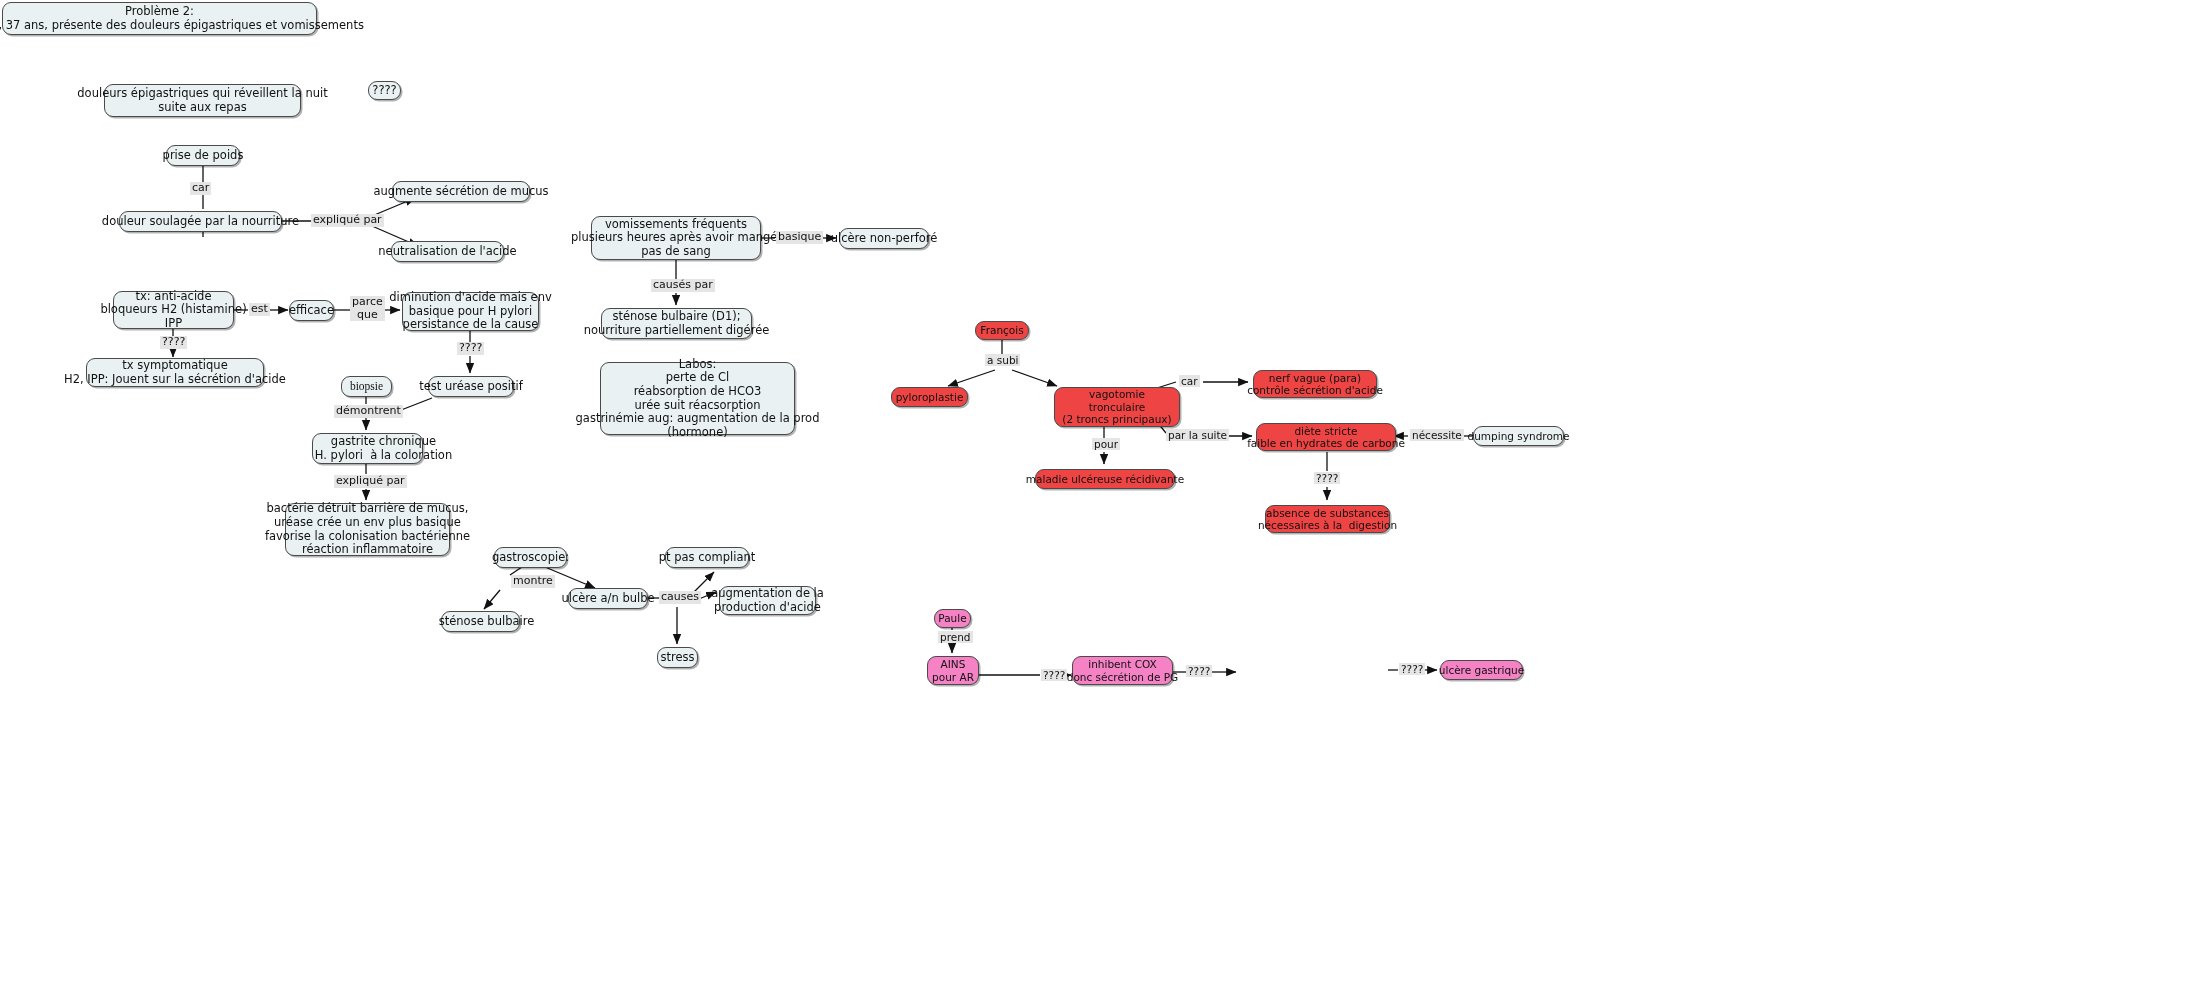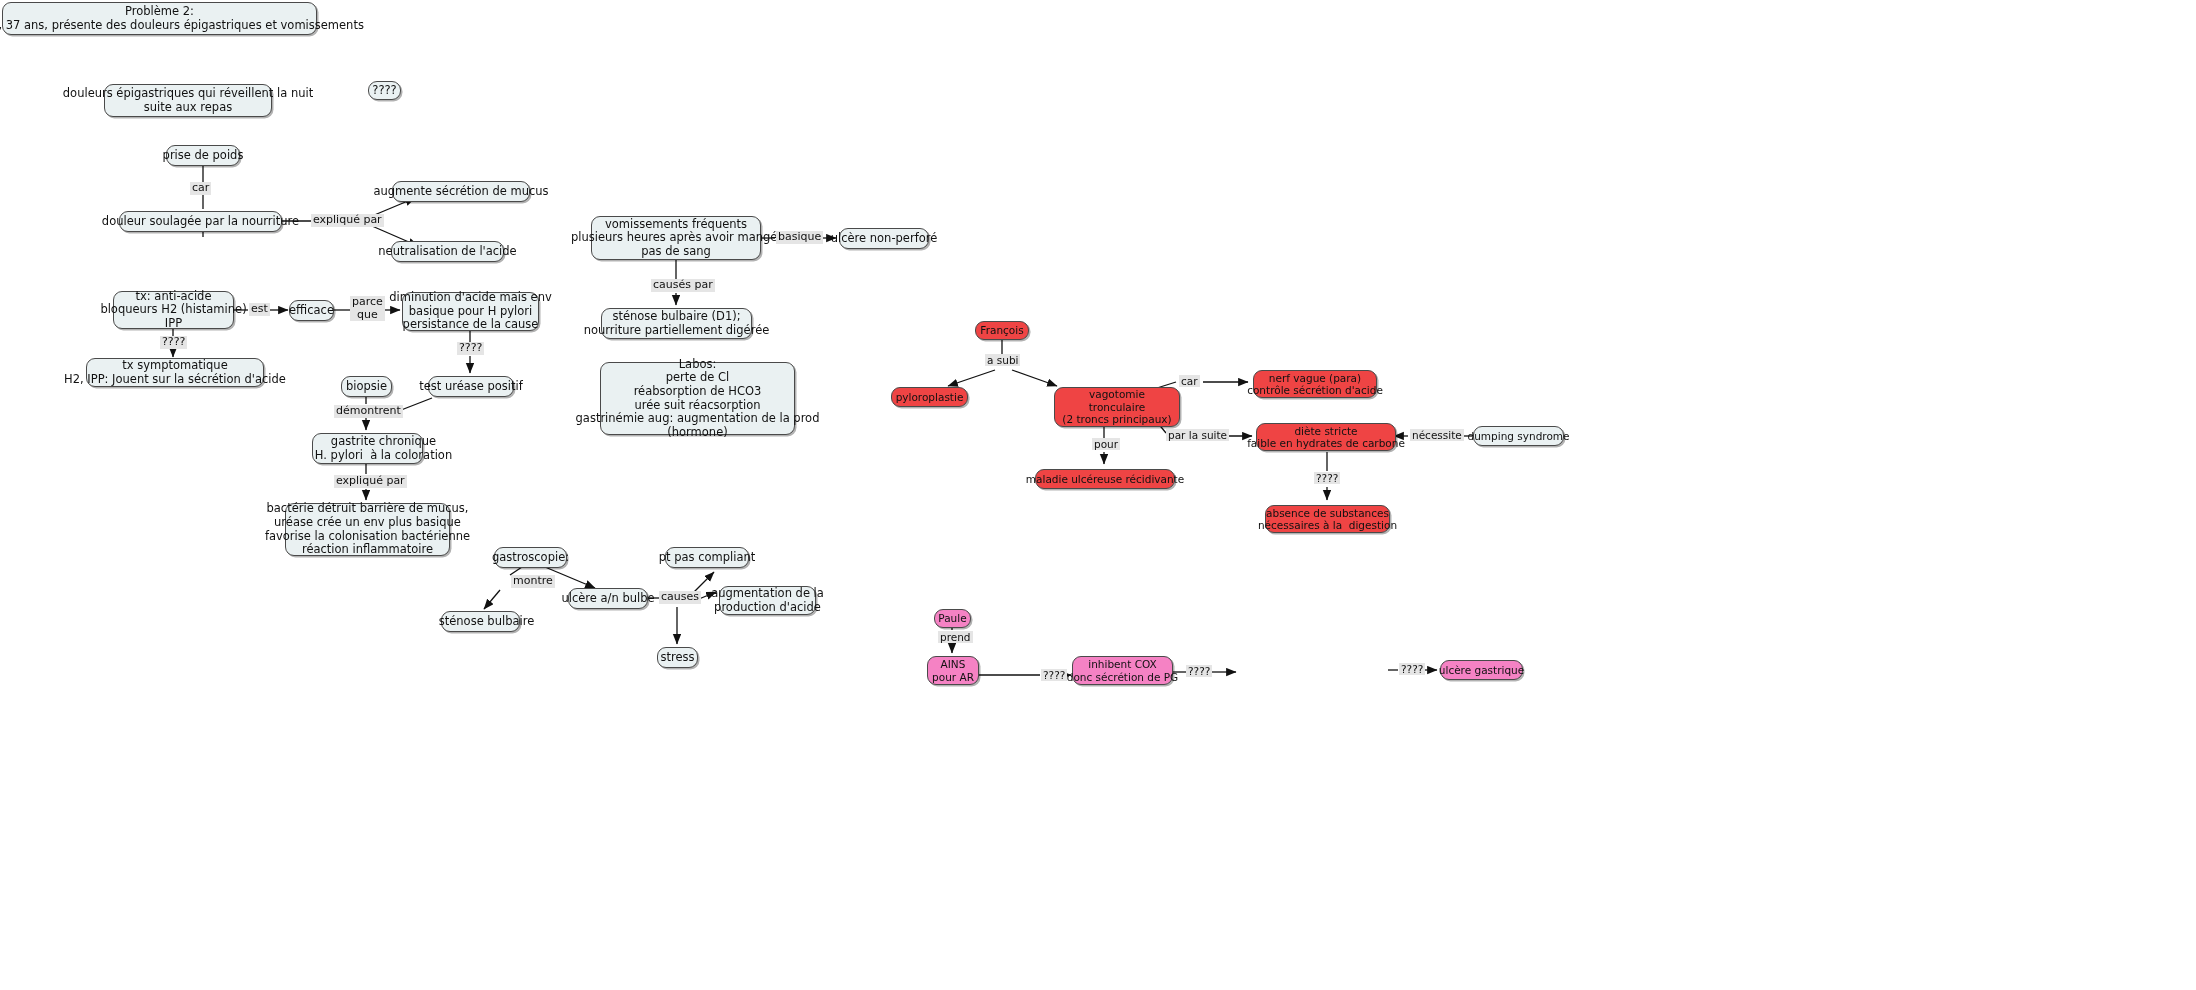--- a/index.html
+++ b/index.html
@@ -119,21 +119,21 @@
       <line x1="1208" y1="672" x2="1236" y2="672" marker-end="url(#ah)"></line>
 
       <line x1="1388" y1="670" x2="1398" y2="670"></line>
       <line x1="1424" y1="670" x2="1437" y2="670" marker-end="url(#ah)"></line>
     </g>
   </svg>
 
   <div class="node blue" style="left:2px;top:2px;width:315px;height:33px;font-size:11.5px;">Problème 2:
 Vincent, 37 ans, présente des douleurs épigastriques et vomissements</div>
 
-  <div class="node blue" style="left:104px;top:84px;width:168px;height:33px;font-size:11.5px;">douleurs épigastriques qui réveillent la nuit
+  <div class="node blue" style="left:104px;top:84px;width:197px;height:33px;font-size:11.5px;">douleurs épigastriques qui réveillent la nuit
 suite aux repas</div>
 
   <div class="node blue" style="left:368px;top:81px;width:33px;height:19px;font-size:11.5px;">????</div>
 
   <div class="node blue" style="left:166px;top:145px;width:74px;height:21px;font-size:11.5px;">prise de poids</div>
 
   <div class="node blue" style="left:119px;top:211px;width:163px;height:21px;font-size:11.5px;">douleur soulagée par la nourriture</div>
 
   <div class="node blue" style="left:392px;top:181px;width:138px;height:21px;font-size:11.5px;">augmente sécrétion de mucus</div>
 
@@ -145,21 +145,21 @@
 
   <div class="node blue" style="left:289px;top:300px;width:45px;height:21px;font-size:11.5px;">efficace</div>
 
   <div class="node blue" style="left:402px;top:292px;width:137px;height:39px;font-size:11.5px;">diminution d'acide mais env
 basique pour H pylori
 persistance de la cause</div>
 
   <div class="node blue" style="left:86px;top:358px;width:178px;height:29px;font-size:11.5px;">tx symptomatique
 H2, IPP: Jouent sur la sécrétion d'acide</div>
 
-  <div class="node blue" style="left:341px;top:376px;width:51px;height:21px;font-size:11.5px;">biopsie</div>
+  <div class="node blue" style="left:341px;top:376px;width:51px;height:21px;font-size:11.5px;font-family:Liberation Serif, serif;">biopsie</div>
 
   <div class="node blue" style="left:428px;top:376px;width:86px;height:21px;font-size:11.5px;">test uréase positif</div>
 
   <div class="node blue" style="left:312px;top:433px;width:111px;height:31px;font-size:11.5px;padding-left:32px;">gastrite chronique
 H. pylori  à la coloration</div>
 
   <div class="node blue" style="left:285px;top:503px;width:165px;height:53px;font-size:11.5px;">bactérie détruit barrière de mucus,
 uréase crée un env plus basique
 favorise la colonisation bactérienne
 réaction inflammatoire</div>

